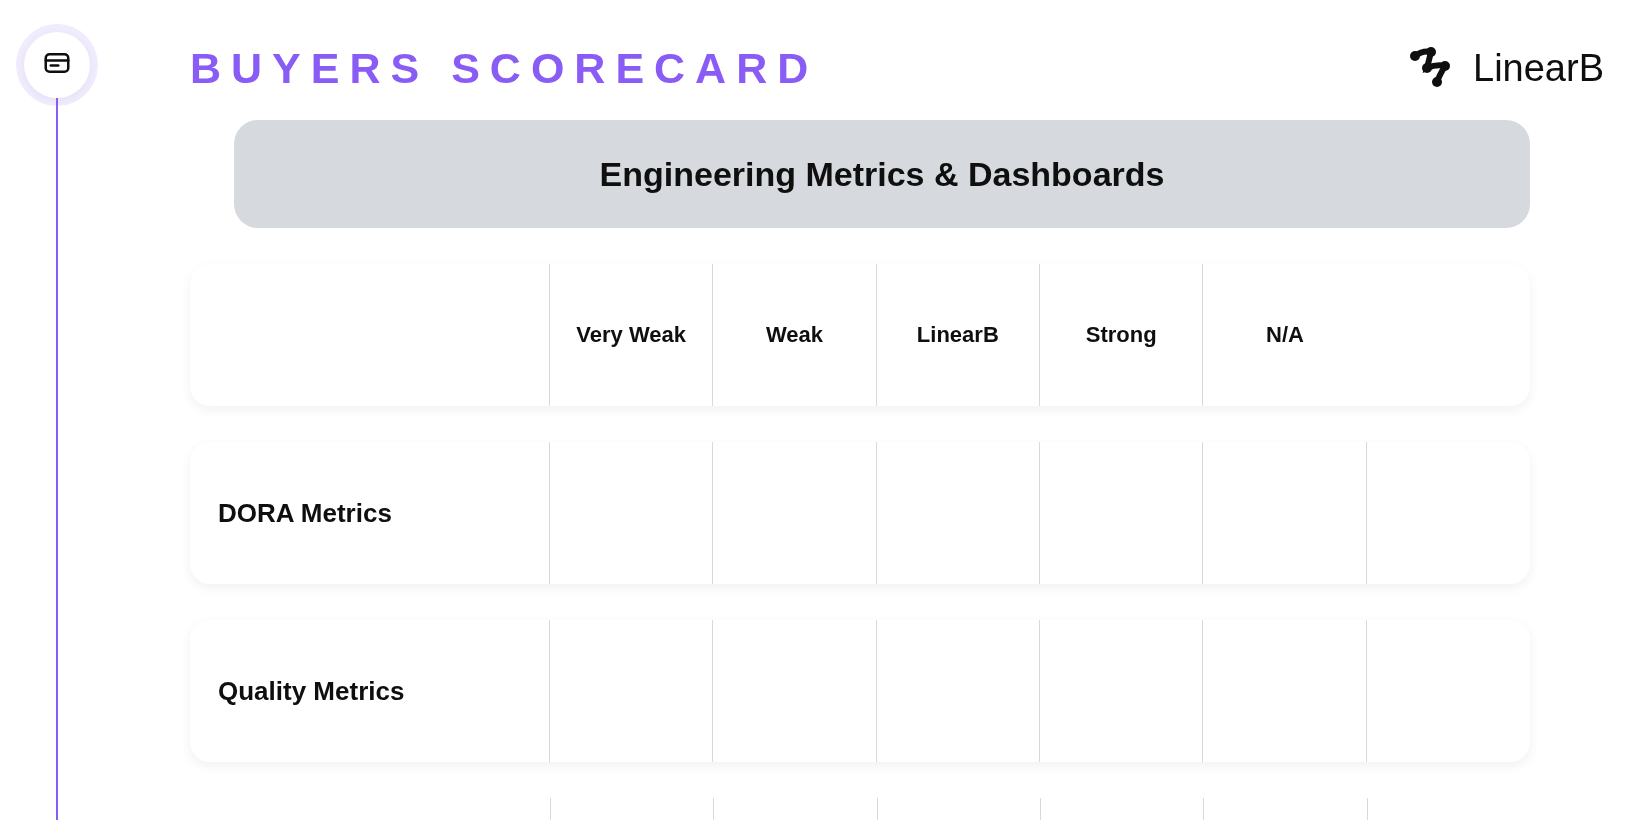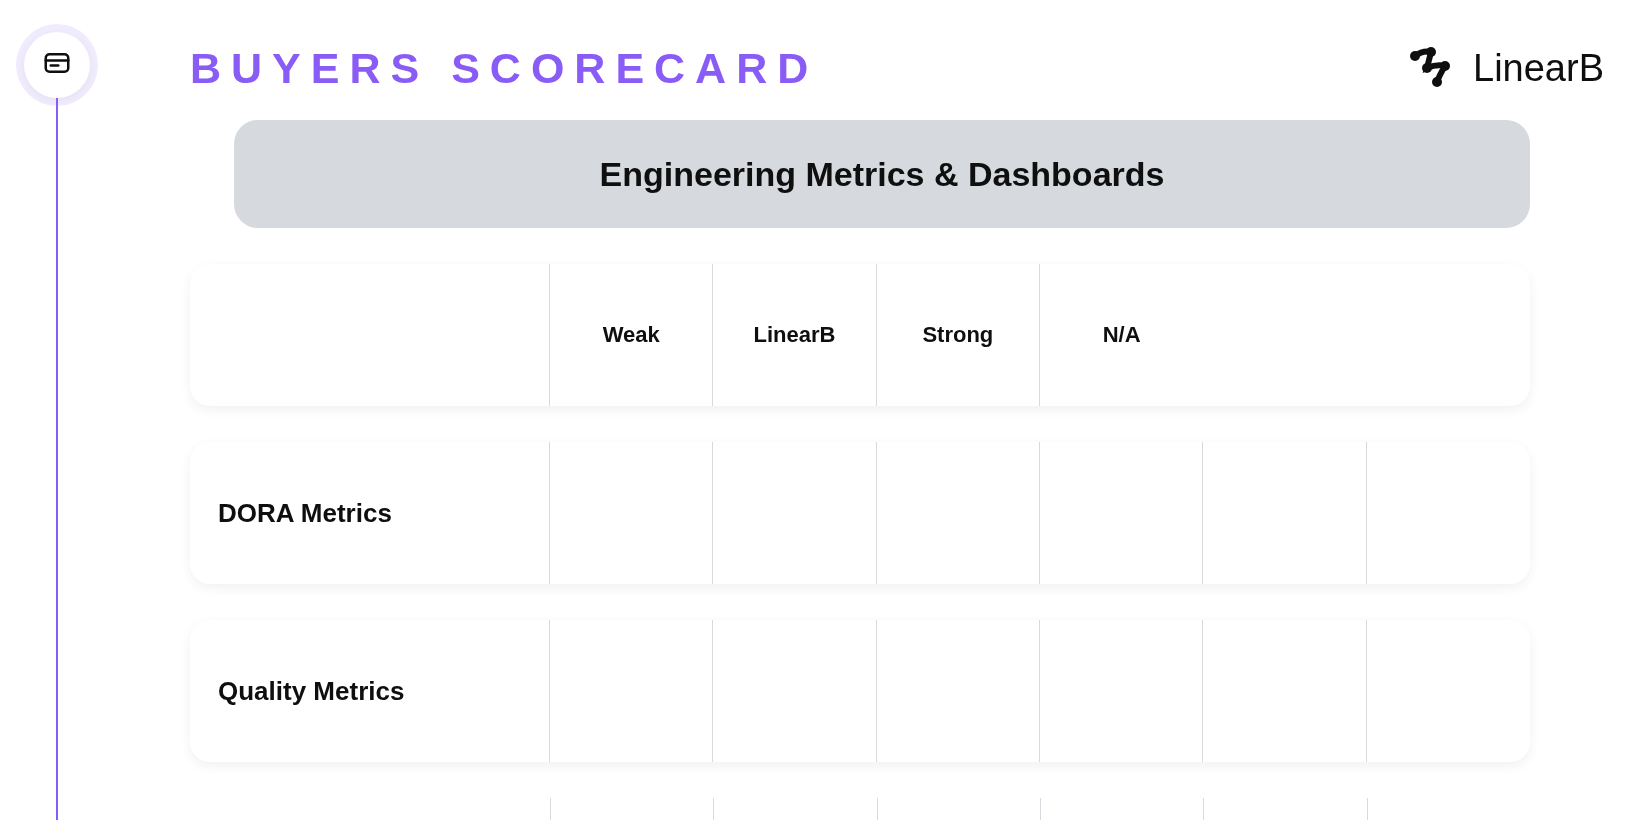--- a/index.html
+++ b/index.html
@@ -189,20 +189,21 @@
 <div class="card">
 
   <div class="section-bar">
     <div class="section-title">Engineering Metrics &amp; Dashboards</div>
   </div>
 
   <div class="table-wrap">
 
     <div class="trow">
       <div class="tcell rowlabel"></div>
+      <div class="tcell">Very Weak</div>
       <div class="tcell">Weak</div>
       <div class="tcell">LinearB</div>
       <div class="tcell">Strong</div>
       <div class="tcell">N/A</div>
     </div>
 
     <div class="trow">
       <div class="tcell rowlabel">DORA Metrics</div>
       <div class="tcell empty"></div>
       <div class="tcell empty"></div>

